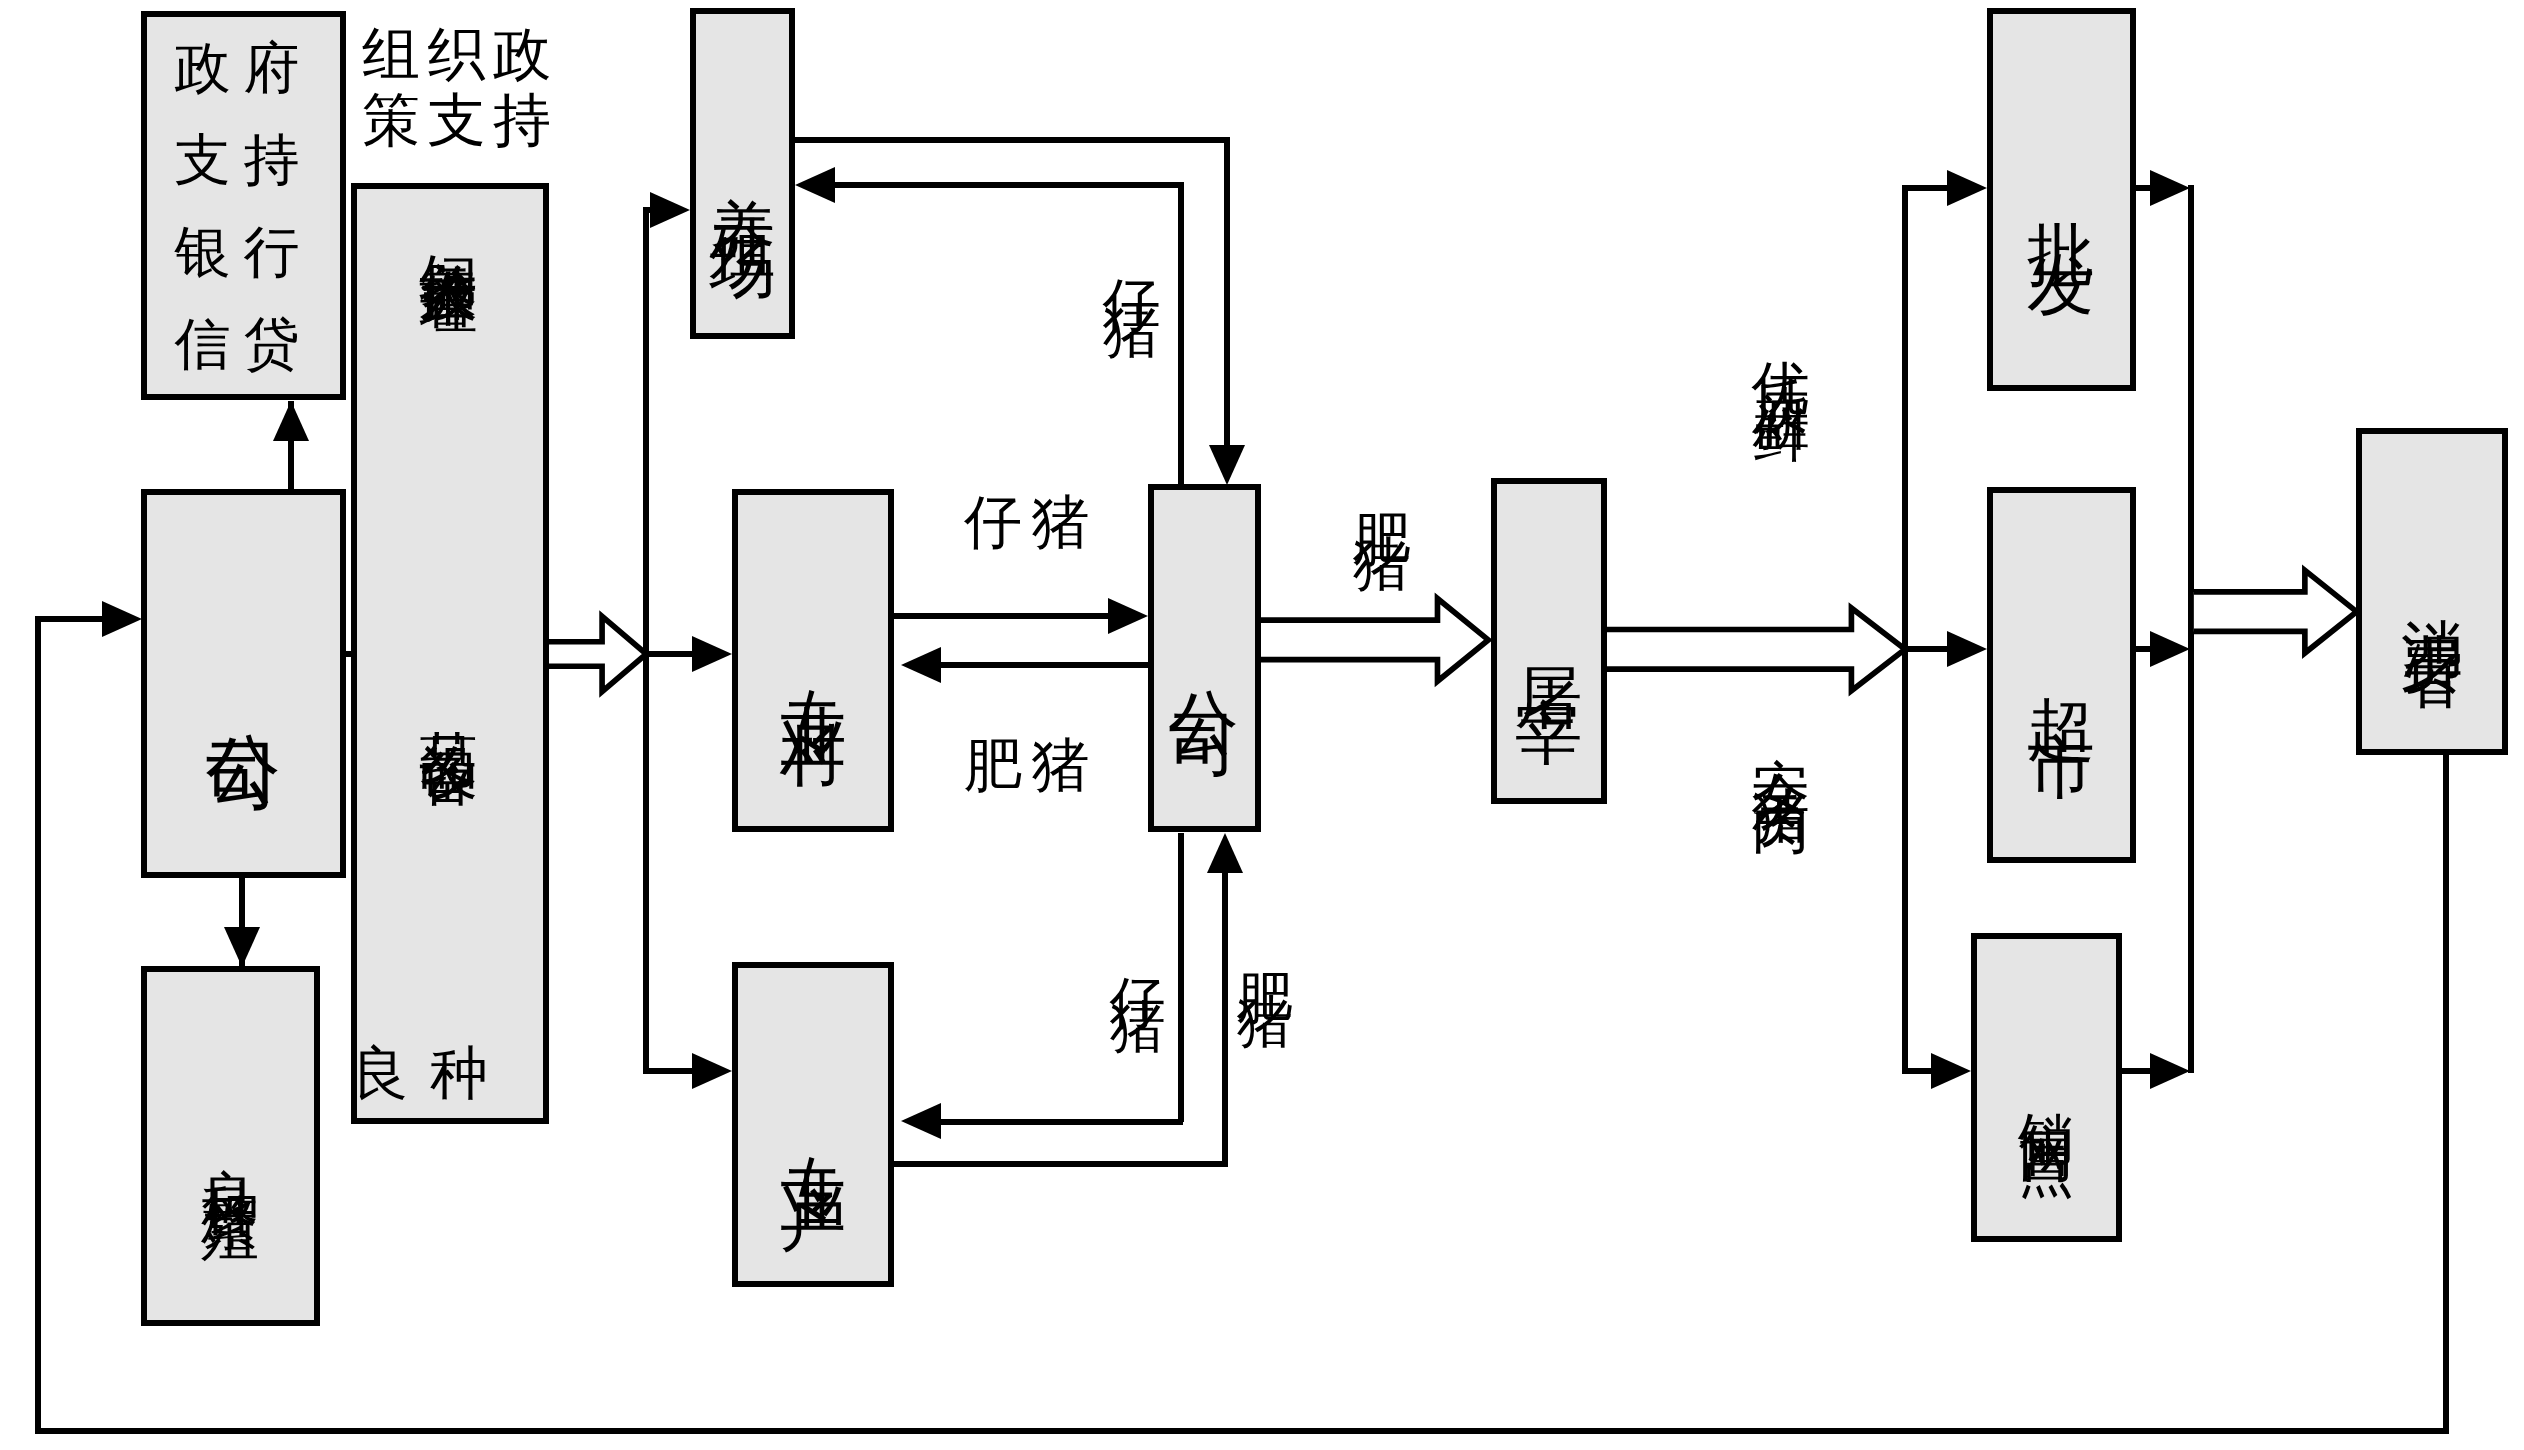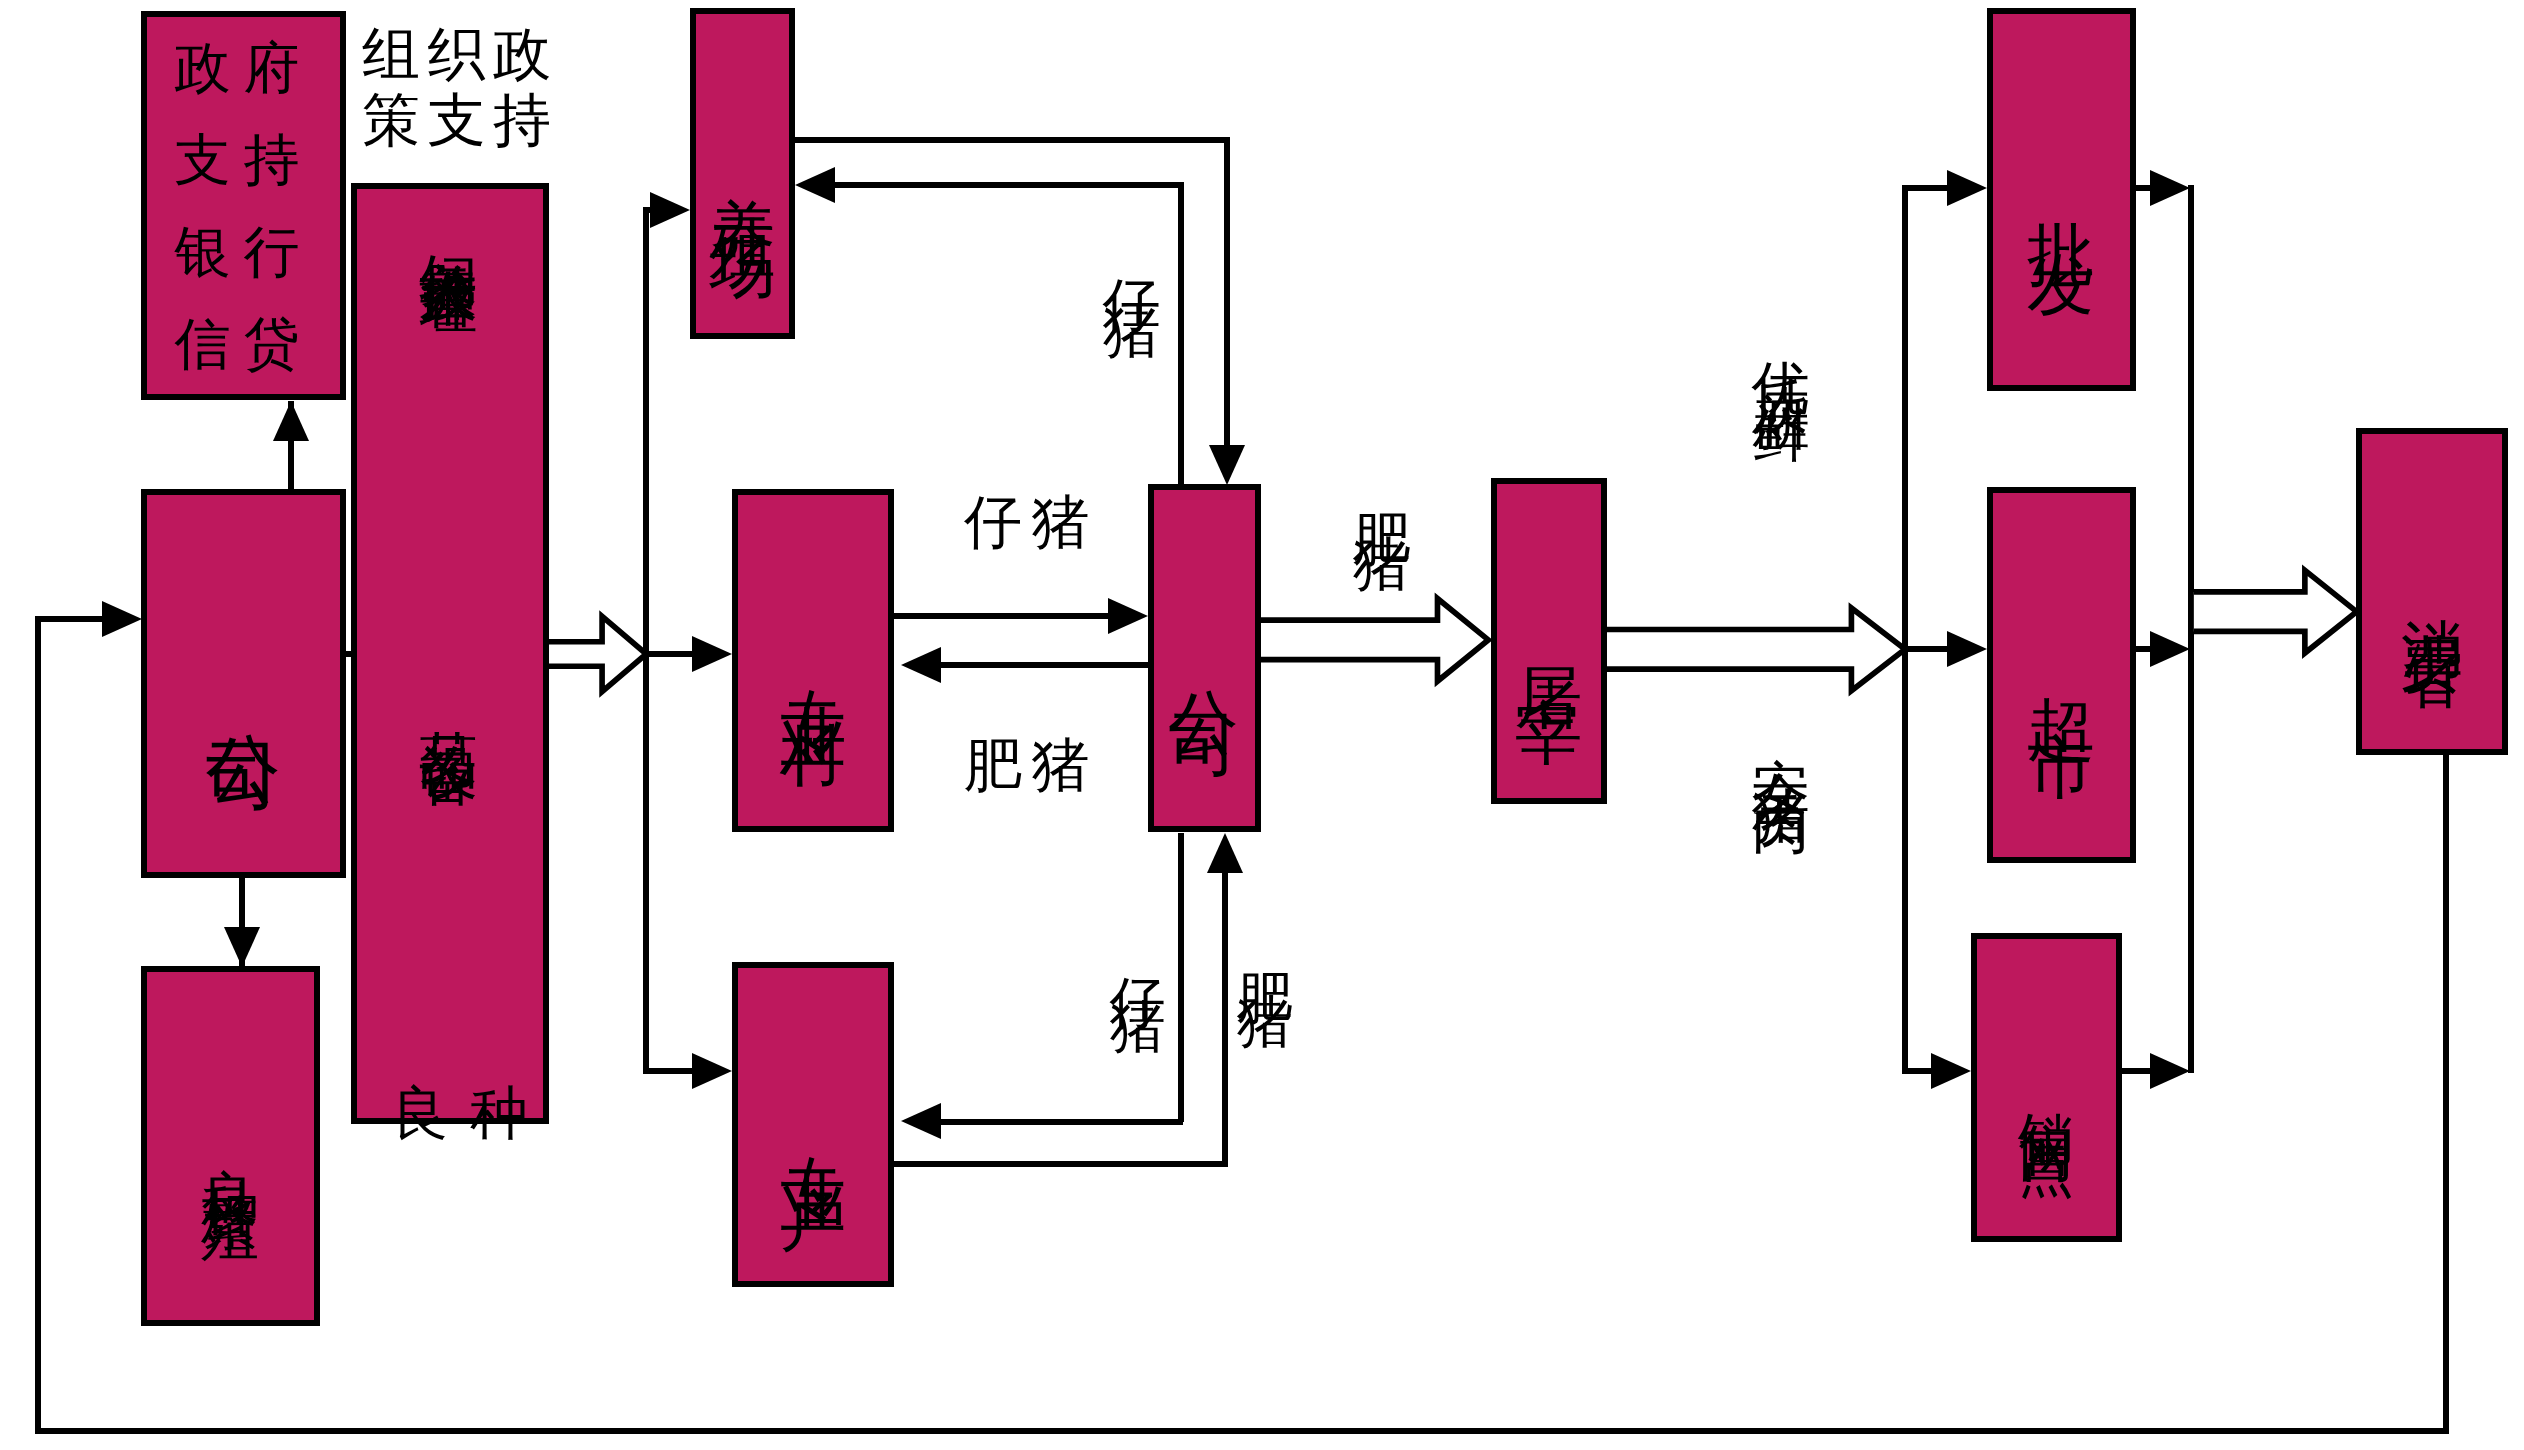--- a/index.html
+++ b/index.html
@@ -1,21 +1,21 @@
 <!DOCTYPE html>
 <html style="font-size:15px"><head>
 <meta charset="utf-8">
 <style>
   html,body{margin:0;padding:0;background:#fff;}
   #canvas{
     position:relative;width:2525px;height:1451px;background:#ffffff;overflow:hidden;
     font-family:"DejaVu Serif","Liberation Serif",serif;color:#000;
   }
   .box{
-    position:absolute;background:#be185d;border:6.6px solid #000;
+    position:absolute;background:#e5e5e5;border:6.6px solid #000;
     display:flex;align-items:center;justify-content:center;text-align:center;
     box-sizing:border-box;
   }
   .vtext{writing-mode:vertical-rl;text-orientation:upright;letter-spacing:9.4px;line-height:1;}
   .pre{white-space:pre-line;}
   .lbl{position:absolute;line-height:1;}
   .line{position:absolute;background:#000;}
   .tri{position:absolute;width:0;height:0;}
   .tri-r{border-top:18px solid transparent;border-bottom:18px solid transparent;border-left:40px solid #000;}
   .tri-l{border-top:18px solid transparent;border-bottom:18px solid transparent;border-right:40px solid #000;}
@@ -107,21 +107,21 @@
   <div class="box" style="left:141px;top:11.3px;width:205px;height:389px;font-size:56px;line-height:92px;letter-spacing:13px;">
     <span class="pre">政府
 支持
 银行
 信贷</span>
   </div>
 
   <div class="box" style="left:351px;top:183px;width:198px;height:941px;"></div>
   <div class="lbl vtext" style="left:420px;top:209px;font-size:58px;letter-spacing:4.7px;">饲养技术管理</div>
   <div class="lbl vtext" style="left:420px;top:683px;font-size:58px;letter-spacing:7.5px;">药品设备</div>
-  <div class="lbl" style="left:351px;top:1084px;width:198px;text-align:right;font-size:58px;letter-spacing:21px;">良种</div>
+  <div class="lbl" style="left:351px;top:1044px;width:198px;text-align:left;font-size:58px;letter-spacing:21px;">良种</div>
 
   <div class="box" style="left:141px;top:489px;width:205px;height:389px;font-size:75px;">
     <span class="vtext">公司</span>
   </div>
 
   <div class="box" style="left:141px;top:966px;width:179px;height:360px;font-size:58px;">
     <span class="vtext" style="letter-spacing:13px;">良种繁殖</span>
   </div>
 
   <div class="box" style="left:690px;top:7.5px;width:105px;height:331px;font-size:66px;">

